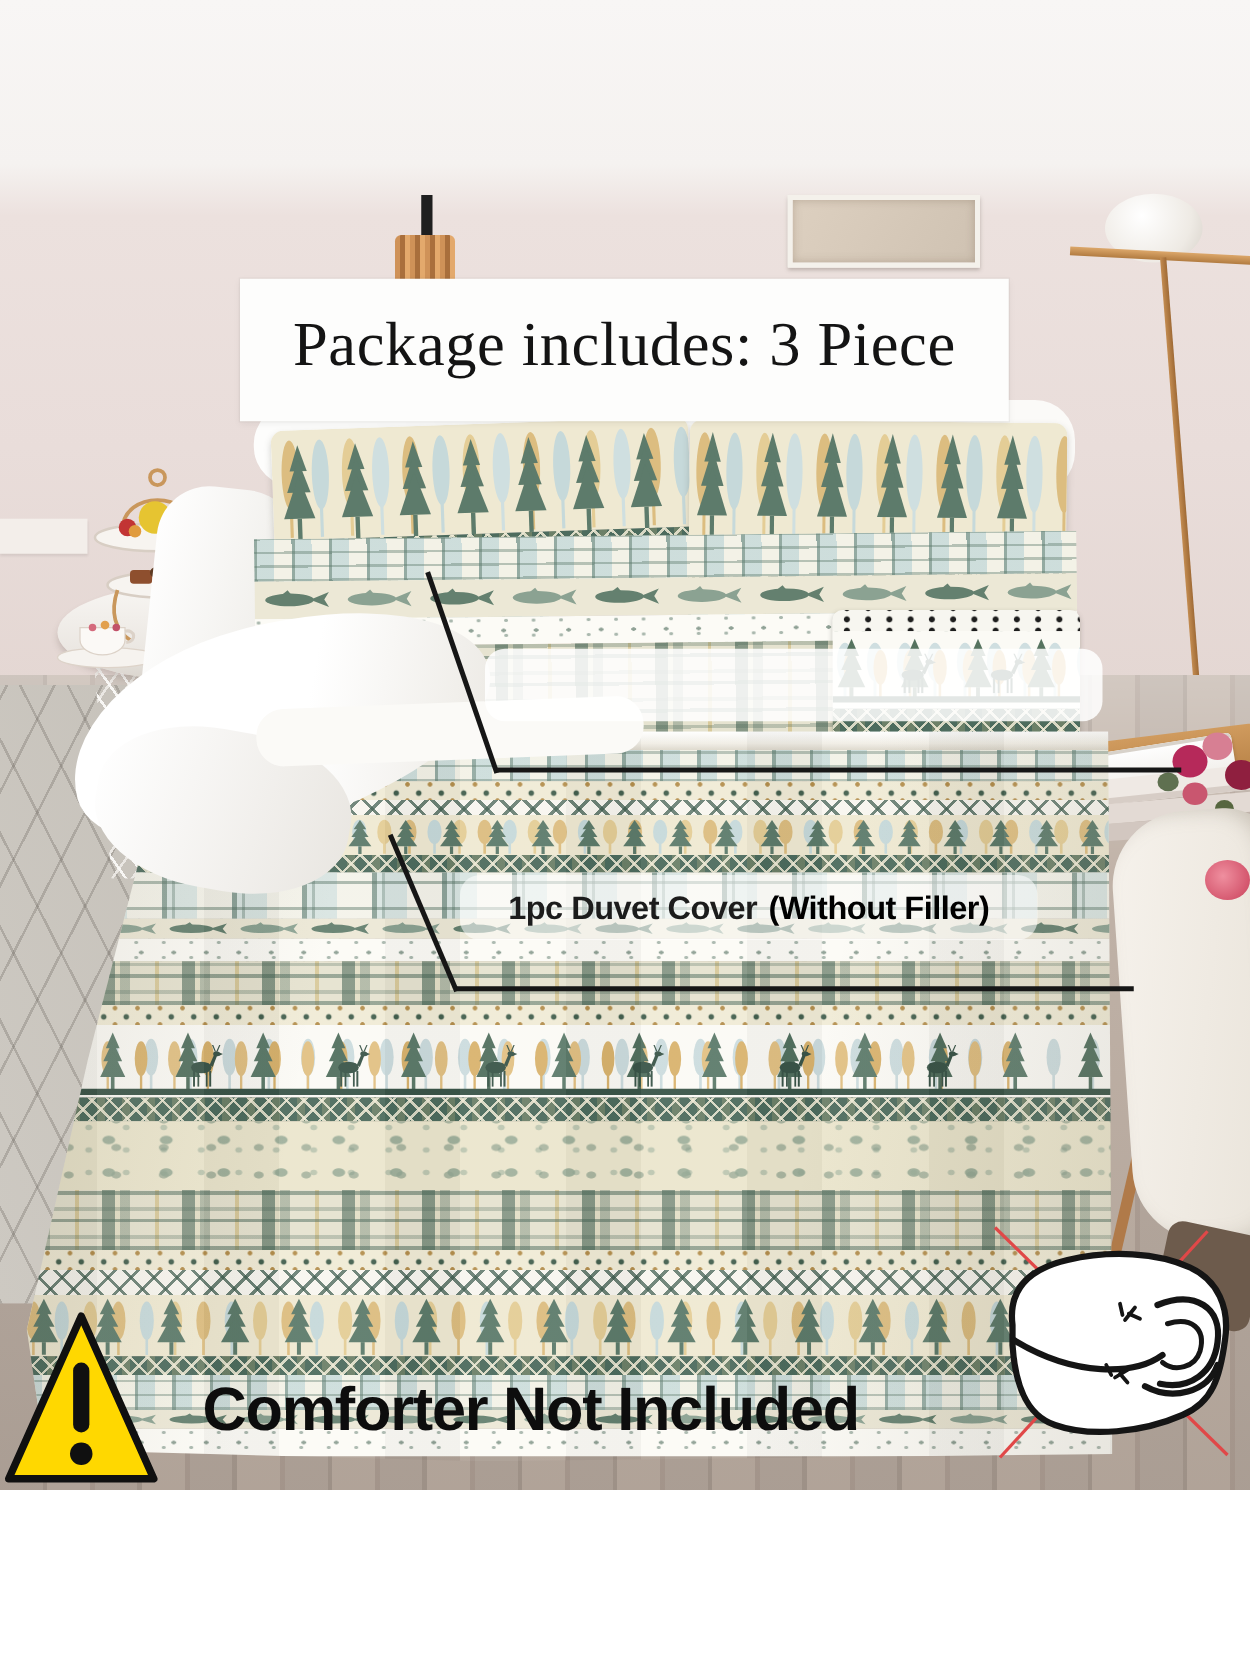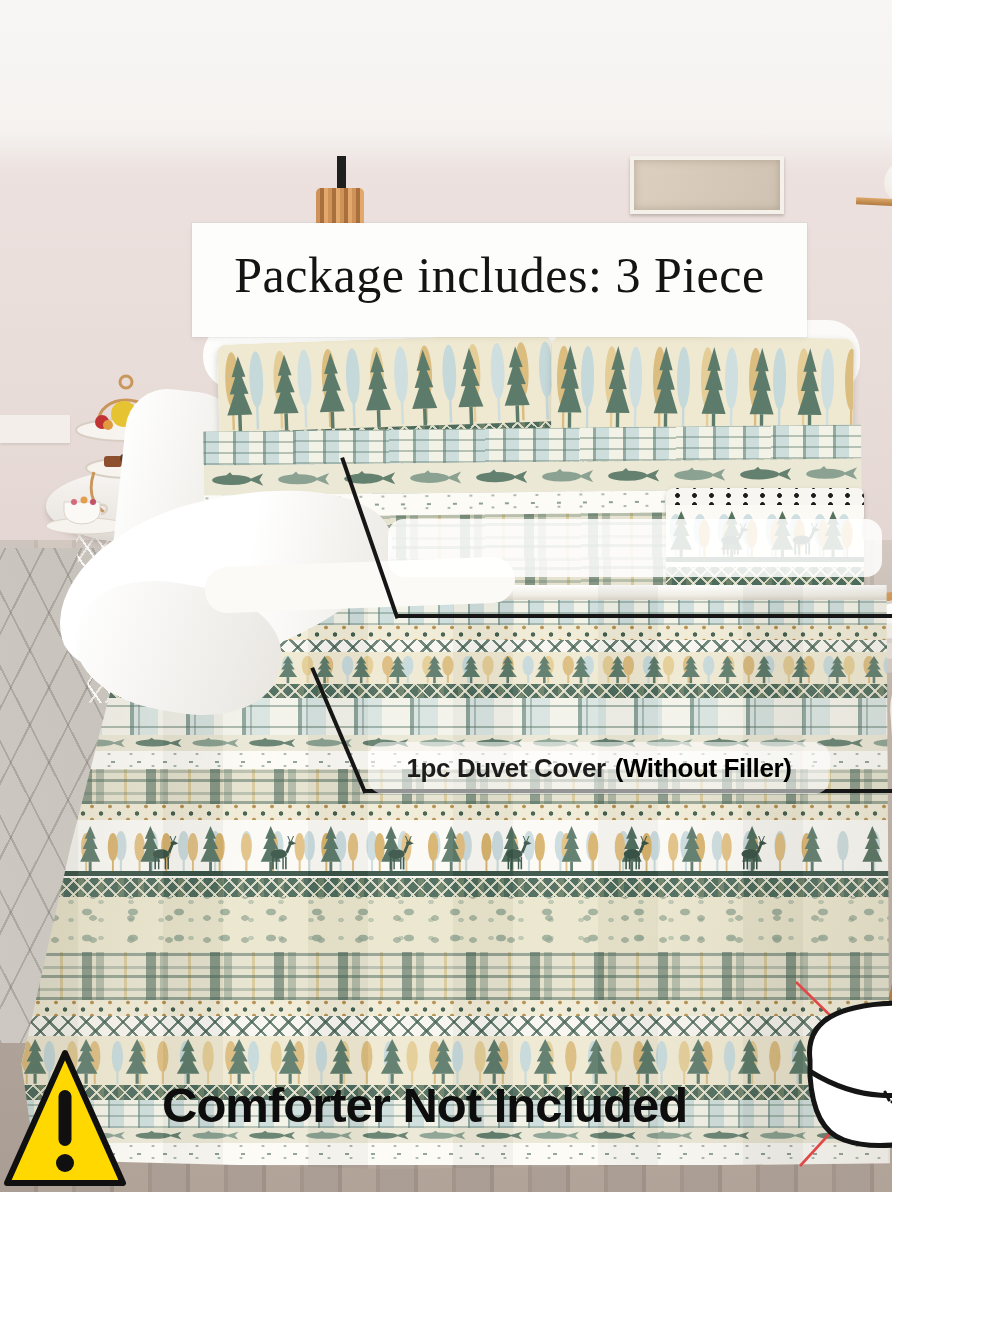--- a/index.html
+++ b/index.html
@@ -1,16 +1,16 @@
 <!DOCTYPE html>
 <html><head>
 <meta charset="utf-8">
 <style>
   html,body{margin:0;padding:0;background:#fff;}
-  .stage{position:relative;width:892px;height:1333px;overflow:hidden;background:#fff;
+  .stage{position:relative;width:1000px;height:1333px;overflow:hidden;background:#fff;
          font-family:"Liberation Sans",sans-serif;}
   .abs{position:absolute;}
   
   .photo{position:absolute;left:0;top:0;width:1000px;height:1192px;overflow:hidden;}
   .wall{position:absolute;inset:0;background:linear-gradient(180deg,#f8f6f5 0%,#f5f2f0 11%,
         #ece1de 14.5%,#e9ddda 30%,#e4d7d3 46%,#decfcb 55%,#d8c9c5 62%);}
   .baseboard{left:0;top:415px;width:70px;height:28px;background:#f3eeea;box-shadow:0 2px 2px rgba(0,0,0,.08);}
   .frame{left:630px;top:156px;width:146px;height:50px;background:linear-gradient(120deg,#ddd0c0,#cfc2b2);
          border:4px solid #f4f1eb;box-shadow:0 2px 3px rgba(100,90,80,.35), inset 0 0 8px rgba(120,100,80,.35);}
   .pend-rod{left:337px;top:156px;width:9px;height:34px;background:#1f1f1f;}
@@ -111,23 +111,23 @@
   .b-deer{background:#fbfaf5;}
   
   .banner{left:192px;top:223px;width:615px;height:114px;background:#fdfdfc;z-index:25;
         display:flex;align-items:center;justify-content:center;box-sizing:border-box;padding-bottom:10px;
         font-family:"Liberation Serif",serif;font-size:50px;letter-spacing:.5px;color:#141414;
         box-shadow:0 0 0 1px rgba(0,0,0,.03),0 2px 6px rgba(0,0,0,.06);}
   .lead{position:absolute;background:#161616;height:3.5px;z-index:30;transform-origin:0 0;}
   .lbl{position:absolute;z-index:31;display:flex;align-items:center;justify-content:center;
         border-radius:16px;font-weight:700;letter-spacing:-.4px;white-space:nowrap;color:#1c1c1c;}
   .lbl1{left:388px;top:519px;width:494px;height:58px;background:rgba(255,255,255,.86);font-size:26px;}
-  .lbl2{left:368px;top:742px;width:462px;height:52px;background:rgba(255,255,255,.55);font-size:26px;}
+  .lbl2{left:368px;top:700px;width:462px;height:52px;background:rgba(255,255,255,.55);font-size:26px;}
   .note{margin-left:9px;}
-  .disclaimer{left:162px;top:1077px;z-index:26;font-size:49px;font-weight:600;letter-spacing:-1px;color:#0d0d0d;}
+  .disclaimer{left:162px;top:1100px;z-index:26;font-size:49px;font-weight:600;letter-spacing:-1px;color:#0d0d0d;}
   .warn{left:2px;top:1044px;width:126px;height:146px;z-index:27;}
   .nocomf{left:776px;top:980px;width:228px;height:198px;z-index:27;}
   .hiddendefs{position:absolute;width:0;height:0;overflow:hidden;}
 </style>
 </head>
 <body>
 
 <svg class="hiddendefs" aria-hidden="true">
   <defs>
     <g id="pine">

